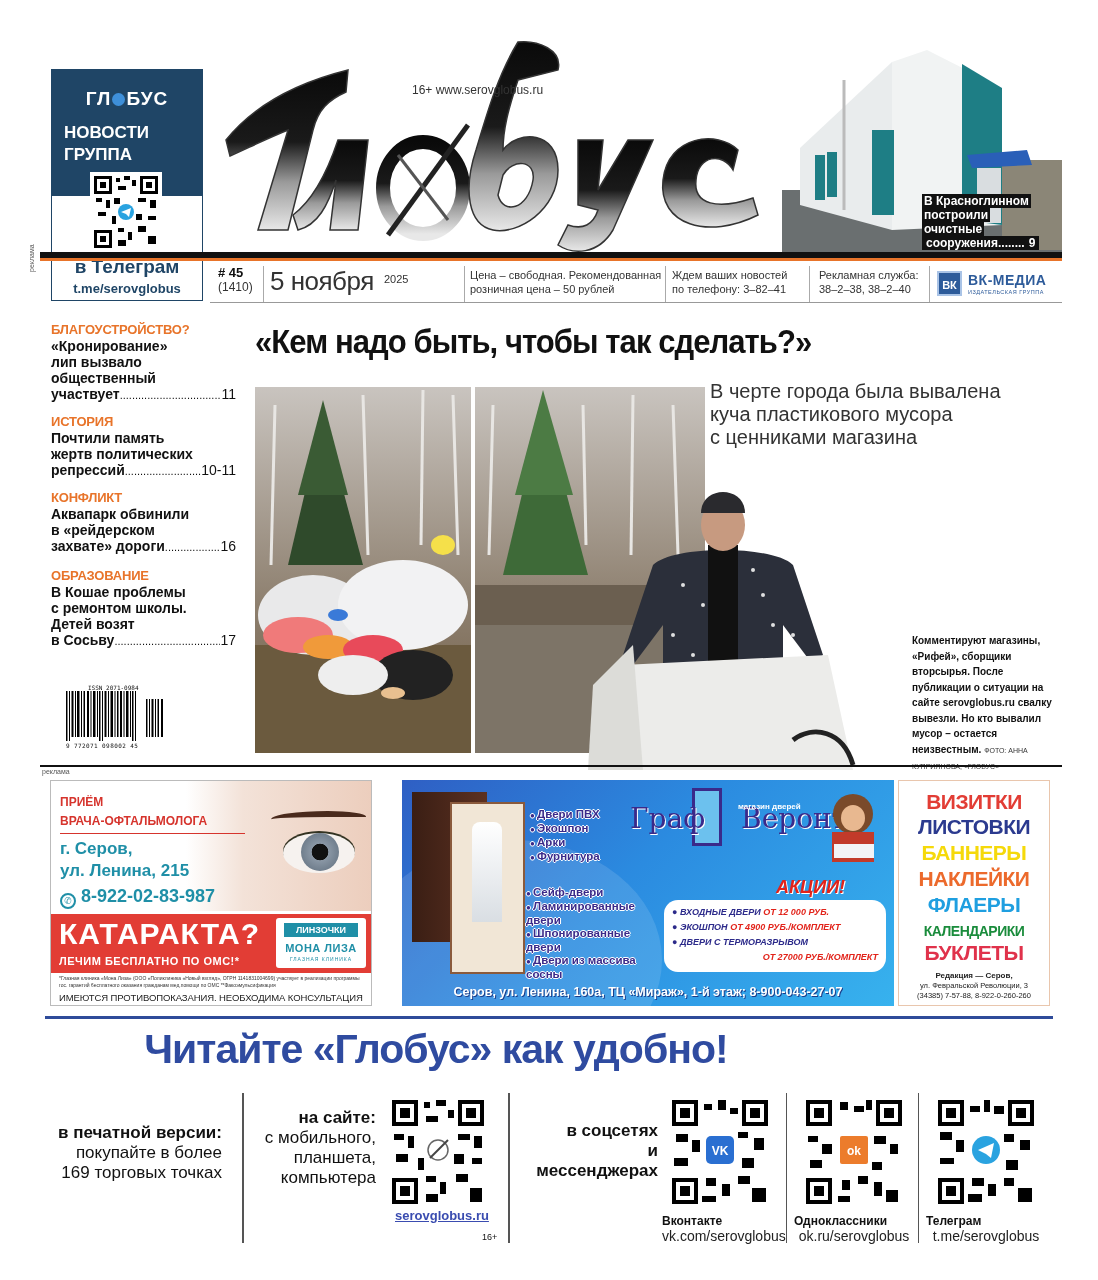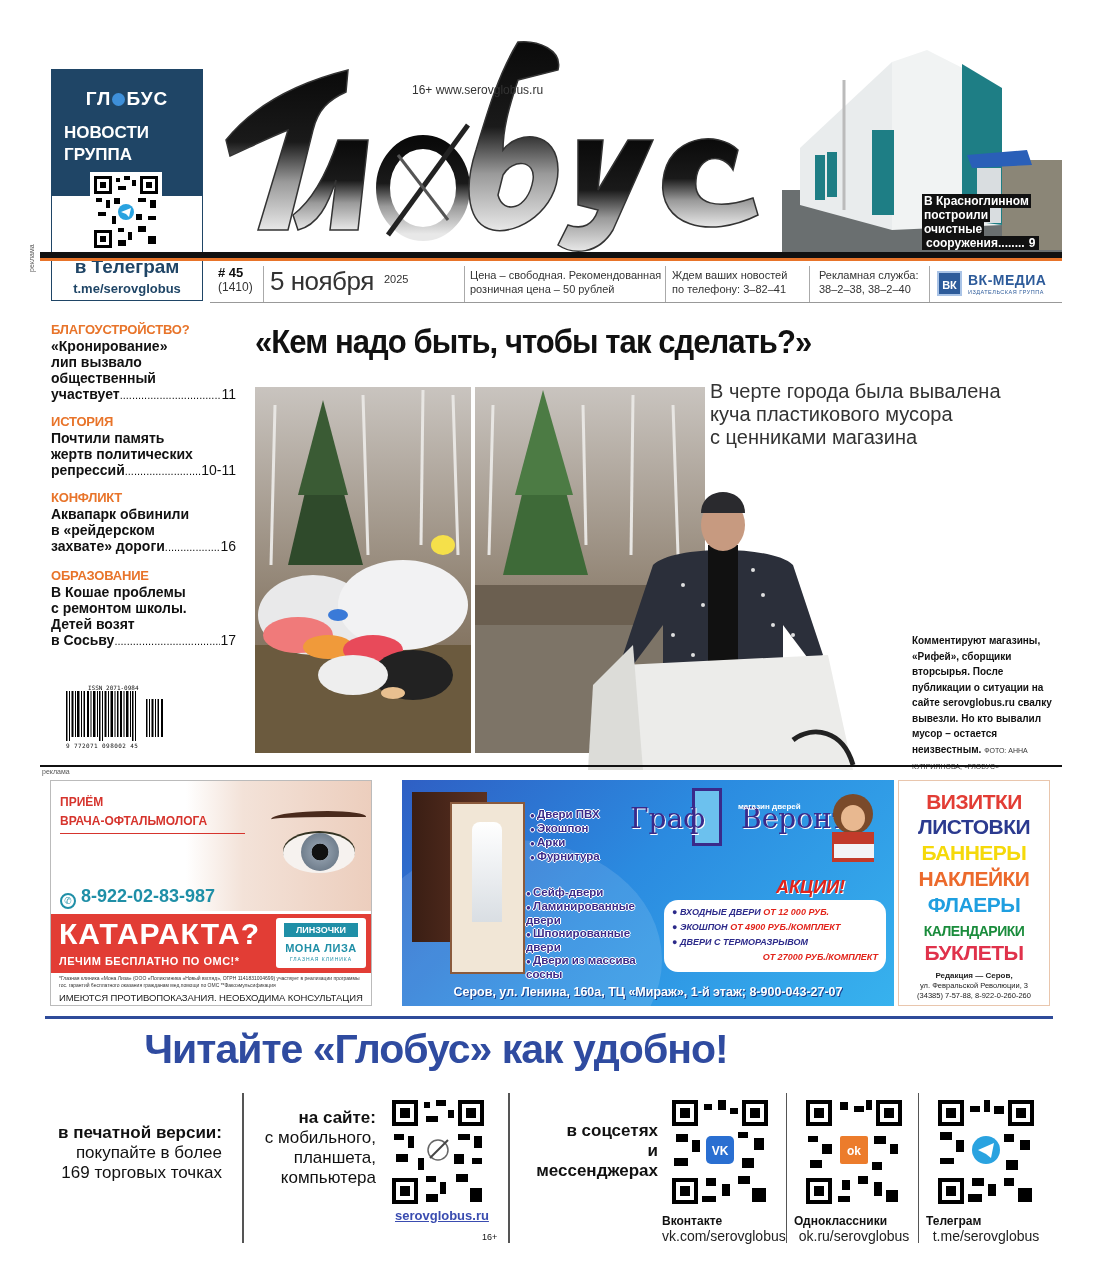--- a/index.html
+++ b/index.html
@@ -436,20 +436,24 @@
 <div class="abs eye-ad">
   <div class="eye-face"></div>
   <div class="eye-brow"></div>
   <div class="eye-white"></div>
   <div class="eye-iris"></div>
   <div class="eye-title">
     <div>ПРИЁМ</div>
     <div>ВРАЧА-ОФТАЛЬМОЛОГА</div>
   </div>
   <div class="eye-title-rule"></div>
+  <div class="eye-addr">
+    <div>г. Серов,</div>
+    <div>ул. Ленина, 215</div>
+  </div>
   <div class="eye-phone"><span class="ico">✆</span><span>8-922-02-83-987</span></div>
   <div class="eye-red">
     <div class="eye-kat">КАТАРАКТА?</div>
     <div class="eye-lech">ЛЕЧИМ БЕСПЛАТНО ПО ОМС!*</div>
     <div class="eye-logo">
       <div class="l1">ЛИНЗОЧКИ</div>
       <div class="l2">МОНА ЛИЗА</div>
       <div class="l3">ГЛАЗНАЯ КЛИНИКА</div>
     </div>
   </div>

